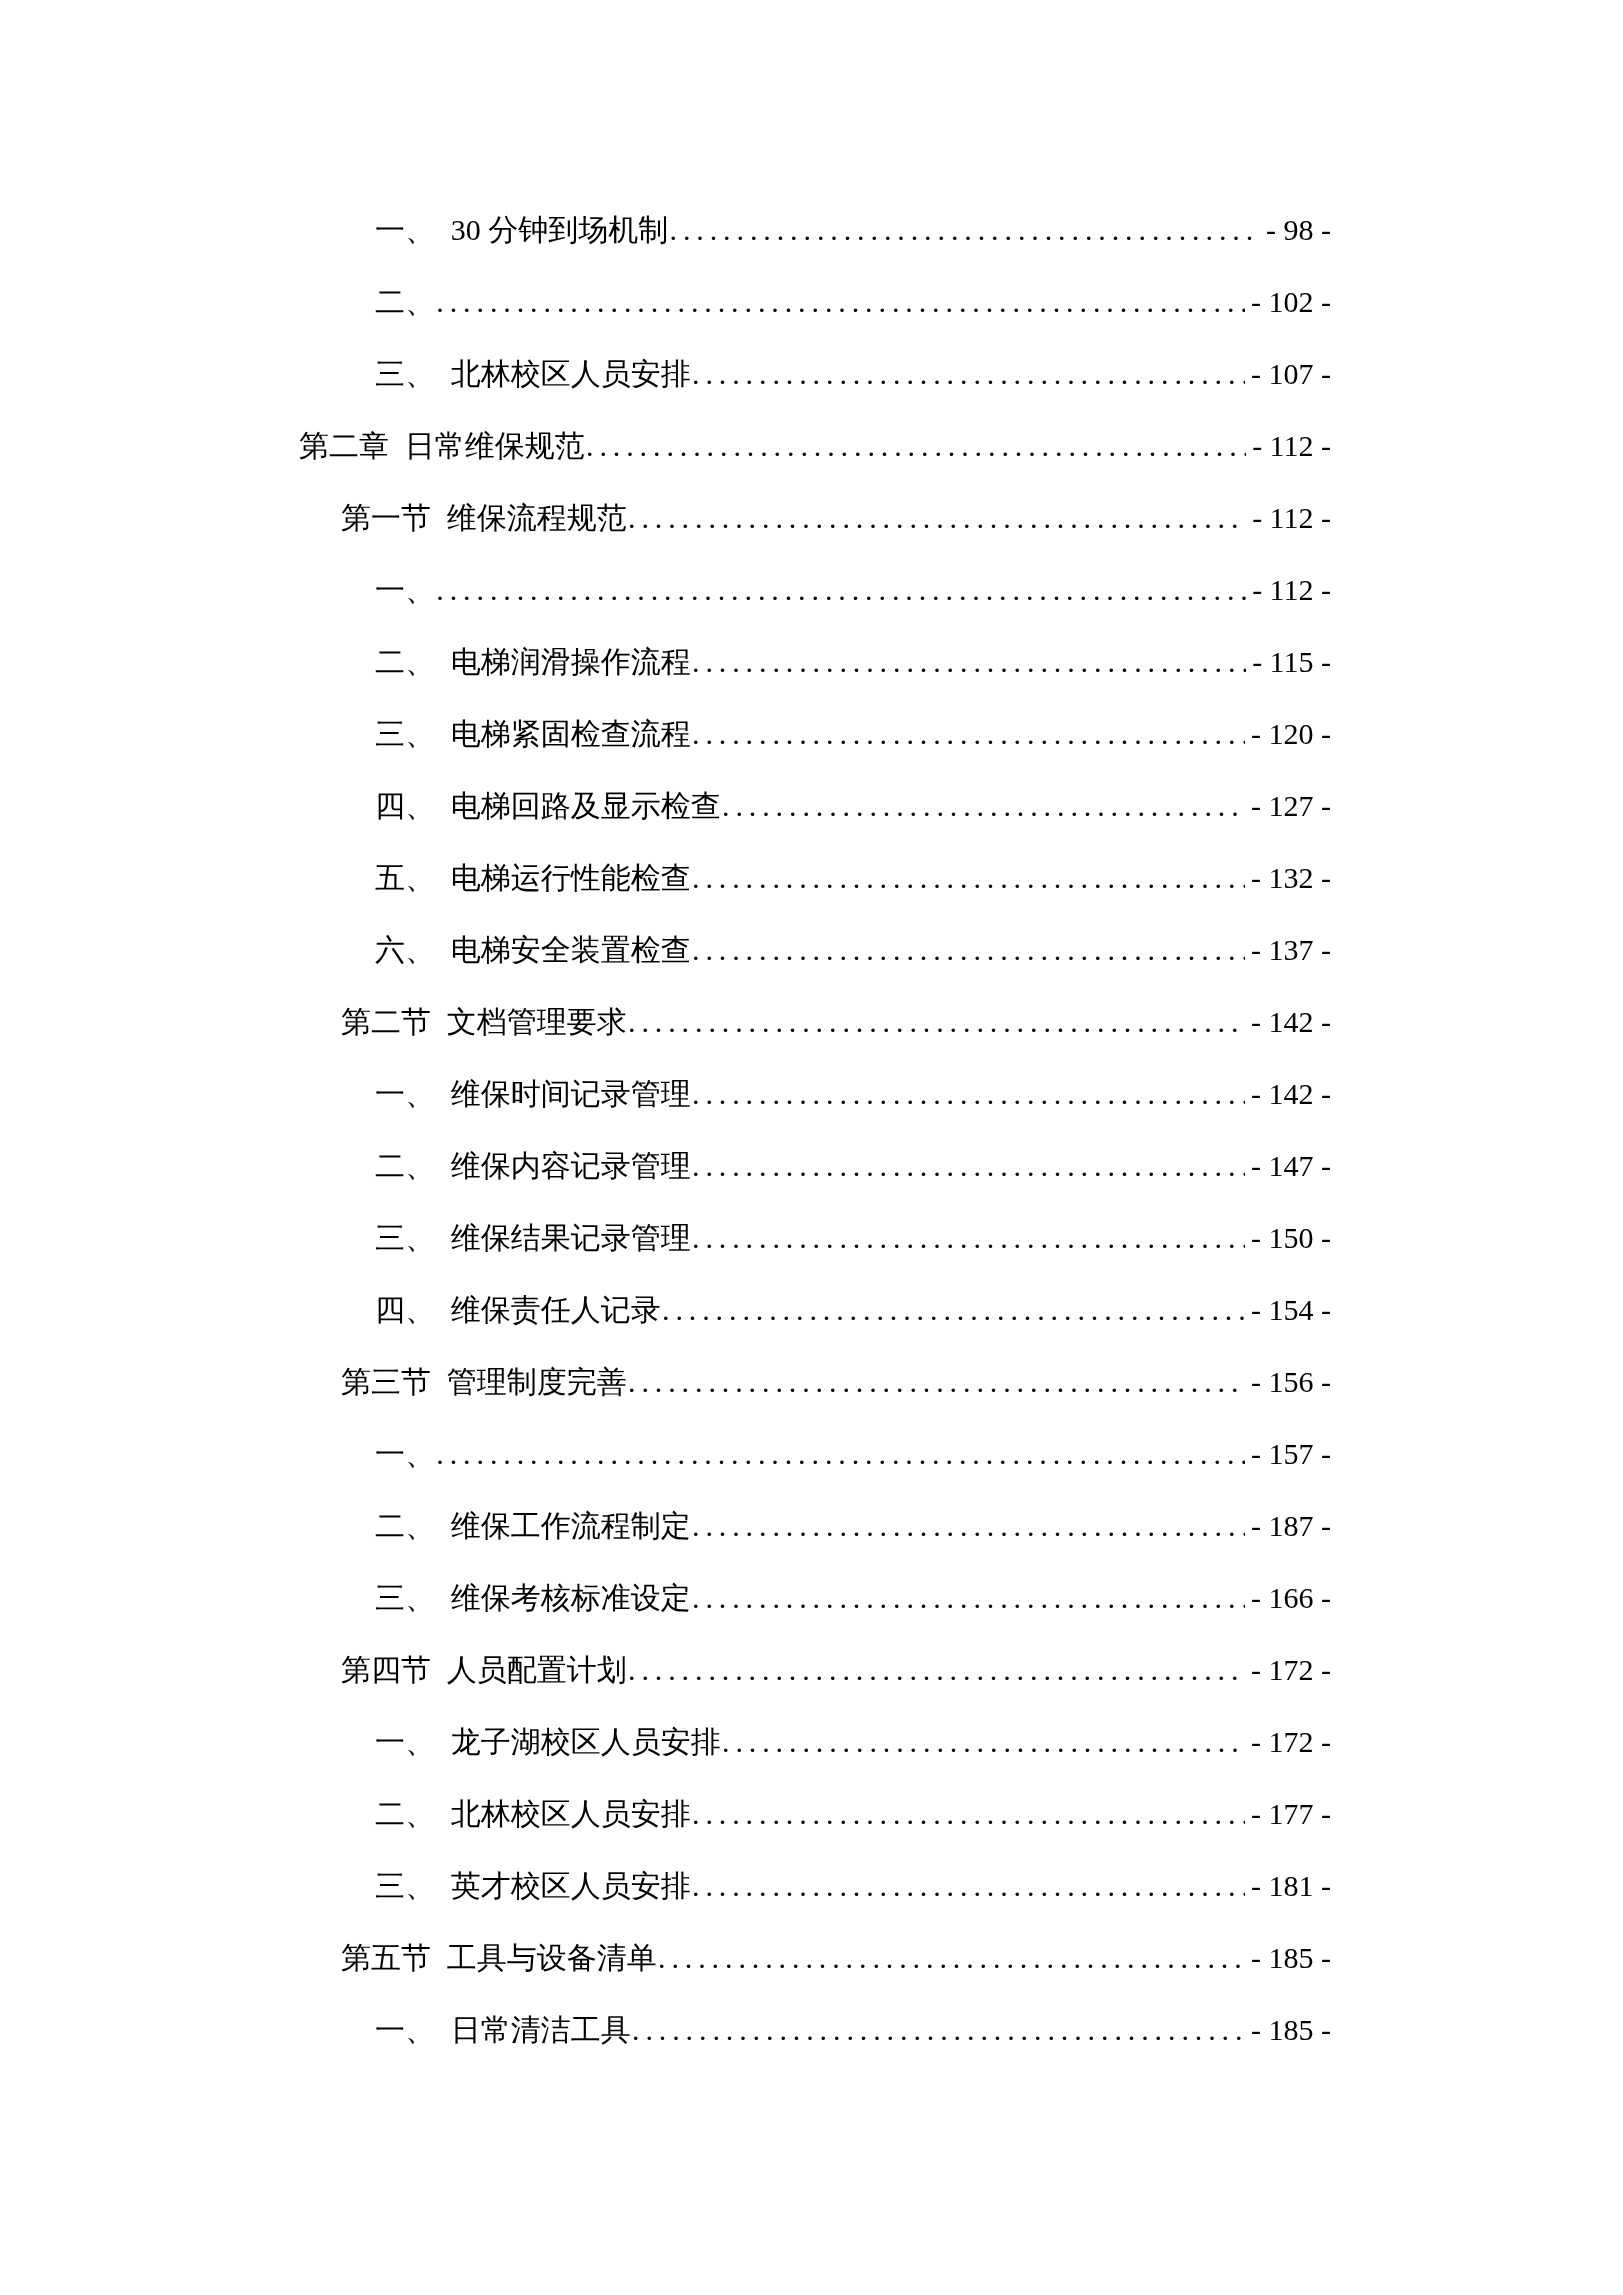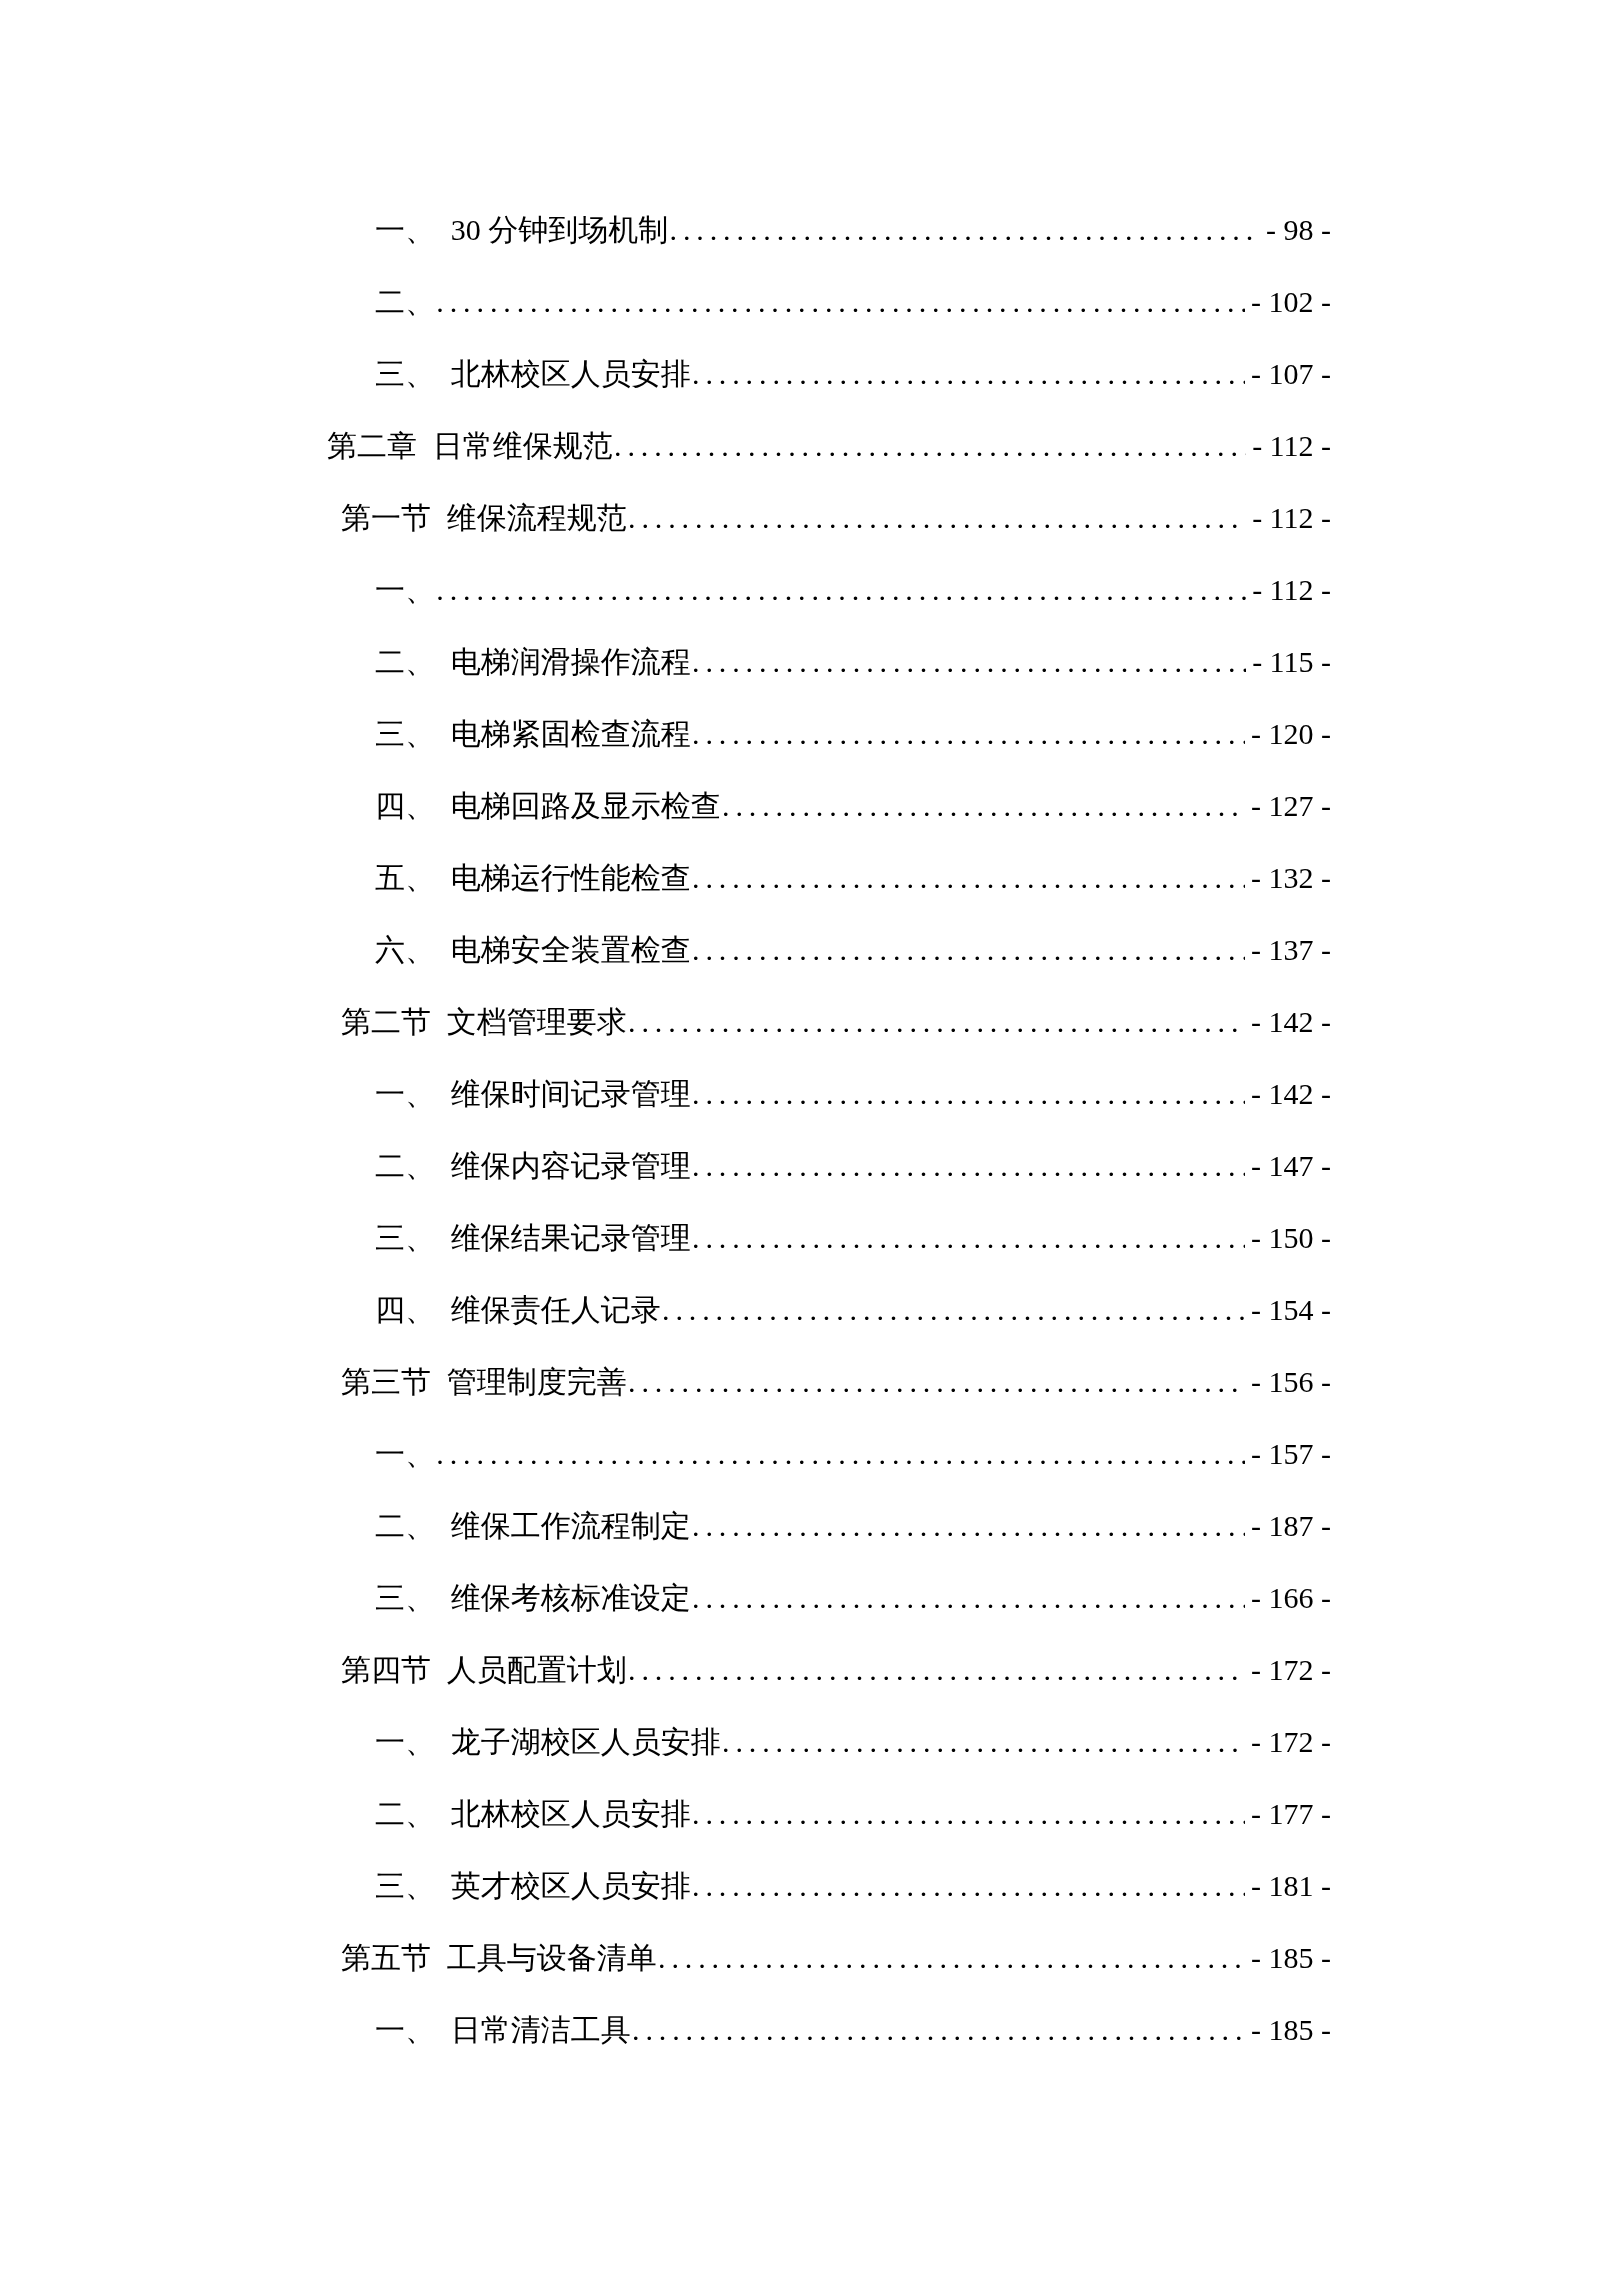--- a/index.html
+++ b/index.html
@@ -21,21 +21,21 @@
   }
   .toc-row {
     display: flex;
     align-items: baseline;
     height: 72px;
     line-height: 72px;
     box-sizing: border-box;
     padding-right: 292px;
     white-space: nowrap;
   }
-  .toc-row.lv1 { padding-left: 299px; margin-left: 28px; }
+  .toc-row.lv1 { padding-left: 299px; }
   .toc-row.lv2 { padding-left: 341px; }
   .toc-row.lv3 { padding-left: 375px; }
   .num   { white-space: pre; flex: 0 0 auto; }
   .title { white-space: pre; flex: 0 0 auto; margin-left: 15.7px; }
   .leader {
     flex: 1 1 0;
     min-width: 0;
     overflow: hidden;
     white-space: nowrap;
     text-align: right;

